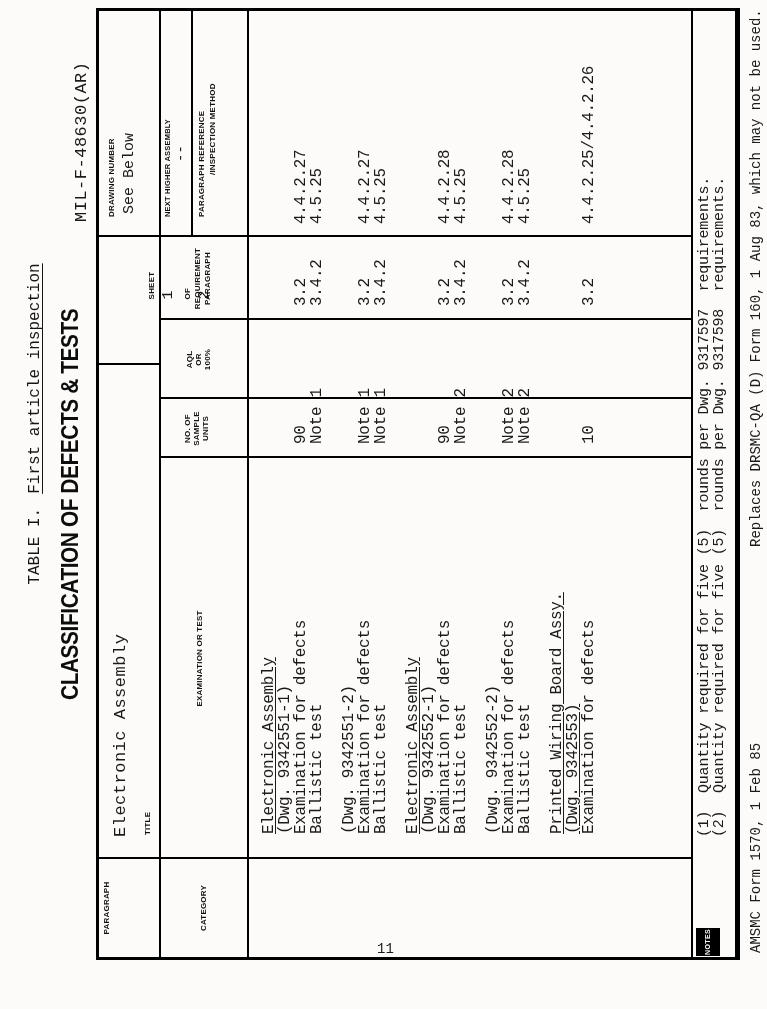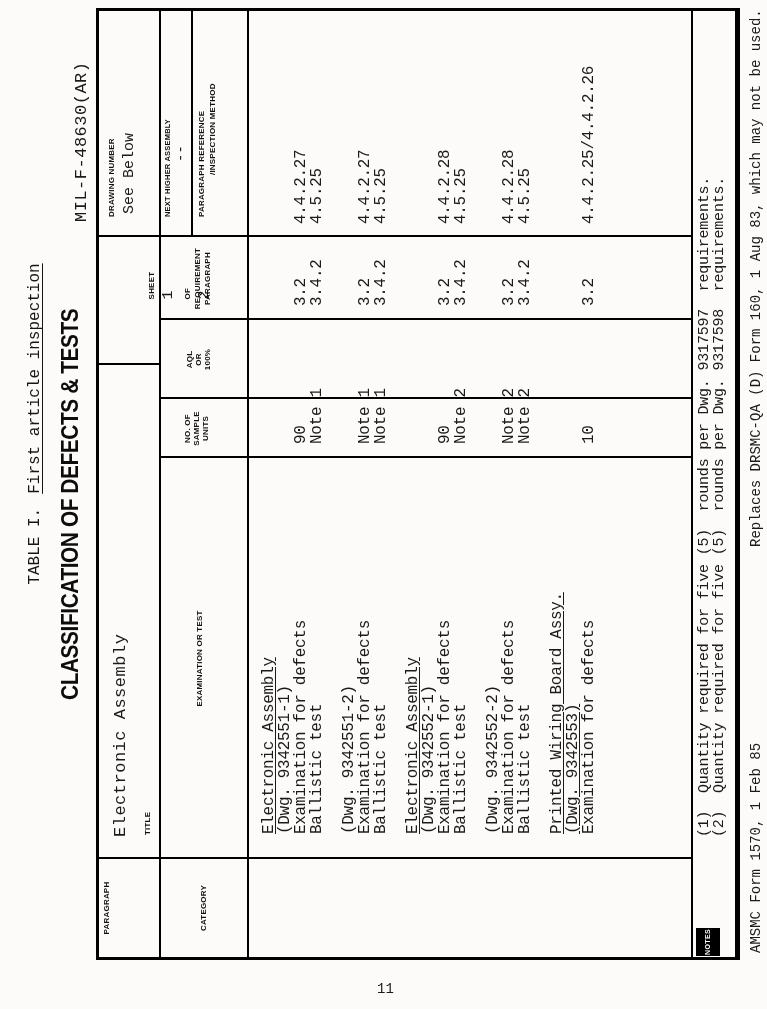--- a/index.html
+++ b/index.html
@@ -63,21 +63,21 @@
   
   #notes-label{
     left:1px;top:597px;width:28px;height:24px;background:#000;color:#fff;
     font-family:"Liberation Sans",sans-serif;font-weight:bold;font-size:7px;
     line-height:24px;text-align:center;letter-spacing:.4px;
   }
   .noteln{left:120px;font-size:15px;line-height:15px;white-space:pre;letter-spacing:-.2px;}
 
   #formnum{left:56px;top:748px;font-size:14px;white-space:pre;}
   #replaces{left:462px;top:748px;font-size:14px;white-space:pre;}
-  #pagenum{position:absolute;left:377px;top:981px;font-size:14px;}
+  #pagenum{position:absolute;left:377px;top:941px;font-size:14px;}
 
   .sheetline{left:600px;top:24px;width:120px;white-space:pre;}
   .sheetline .lbl{display:inline;}
   .sheetline .val{display:inline;}
 </style>
 </head>
 <body>
 
 <div id="land">
 

